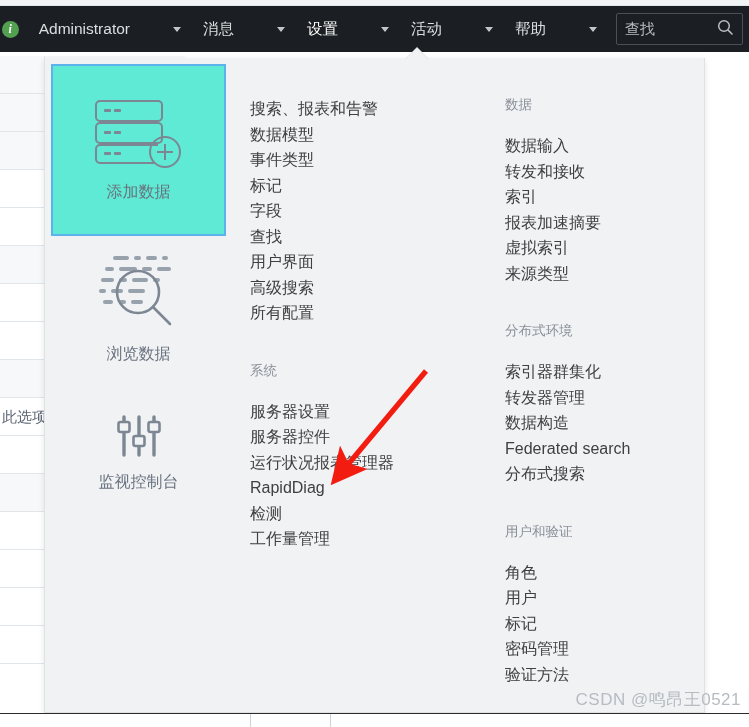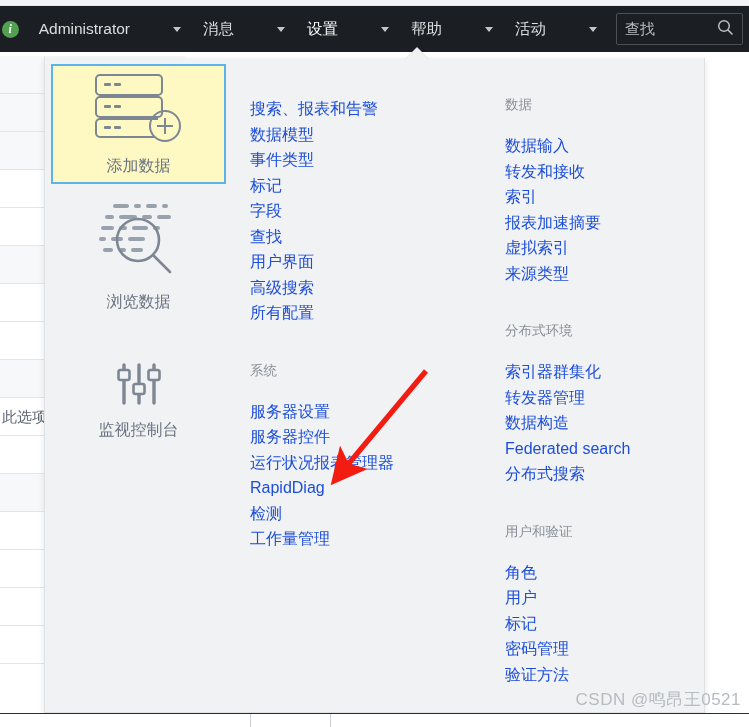--- a/index.html
+++ b/index.html
@@ -116,23 +116,23 @@
   .tiles {
     position: absolute; left: 6px; top: 6px; width: 175px;
   }
   .tile {
     width: 175px;
     display: flex; flex-direction: column;
     align-items: center; justify-content: center;
     cursor: pointer;
   }
   .tile.selected {
-    height: 120px;
+    height: 172px;
     border: 2px solid #5cb3eb;
-    background: #fef9c3;
+    background: #5eead4;
   }
   .tile.plain { height: 145px; }
   .tile-label {
     font-size: 16px; color: #6a7380;
     margin-top: 14px; white-space: nowrap;
   }
   .tile-icon { display: flex; align-items: center; justify-content: center; }
 
   
   .col {
@@ -141,21 +141,21 @@
   }
   .col-a { left: 205px; top: 38px; }
   .col-b { left: 460px; top: 38px; }
   .grp-title {
     font-size: 13.5px; color: #8a9099;
     margin-bottom: 19px; white-space: nowrap;
   }
   .grp { margin-bottom: 36px; }
   .lnk {
     display: block;
-    font-size: 16px; color: #1d4ed8;
+    font-size: 16px; color: #404040;
     line-height: 25.5px;
     text-decoration: none;
     white-space: nowrap;
     cursor: pointer;
   }
 
   
   .arrow-svg {
     position: absolute; left: 320px; top: 360px;
     width: 120px; height: 130px;
@@ -223,26 +223,26 @@
         <span>消息</span>
         <span class="caret"></span>
       </div>
 
       <div class="nav-item active">
         <span>设置</span>
         <span class="caret"></span>
       </div>
 
       <div class="nav-item">
+        <span>活动</span>
+        <span class="caret"></span>
+      </div>
+
+      <div class="nav-item">
         <span>帮助</span>
-        <span class="caret"></span>
-      </div>
-
-      <div class="nav-item">
-        <span>活动</span>
         <span class="caret"></span>
       </div>
 
       <div class="nav-search">
         <span class="nav-search-text" placeholder="查找">查找</span>
         <span class="nav-search-icon">
           <svg width="17" height="17" viewBox="0 0 17 17">
             <circle cx="7" cy="7" r="5.3" fill="none" stroke="#b9bdc0" stroke-width="1.5"></circle>
             <line x1="10.9" y1="10.9" x2="15.5" y2="15.5" stroke="#b9bdc0" stroke-width="1.5"></line>
           </svg>

